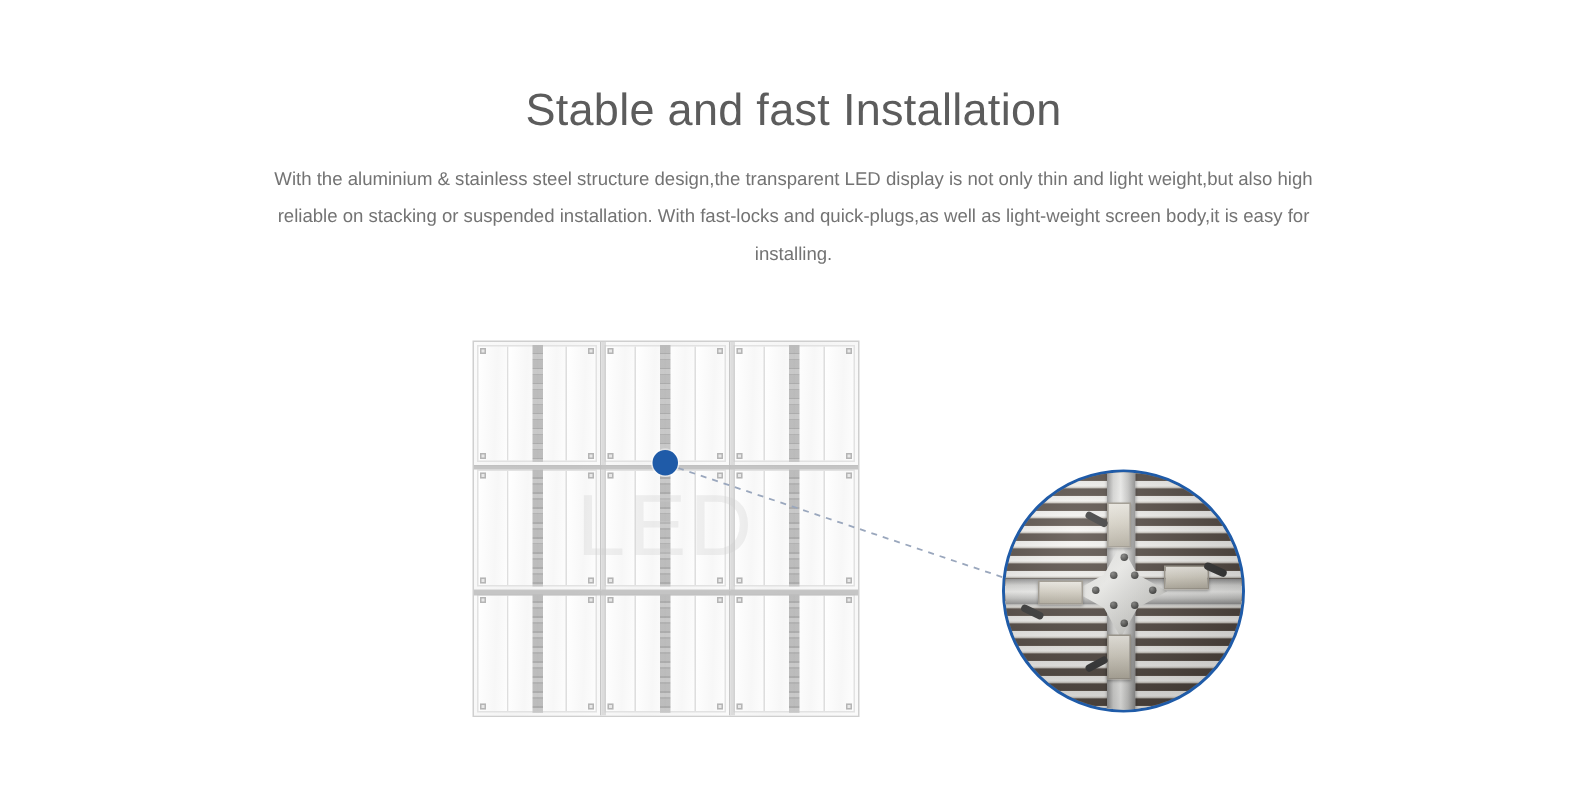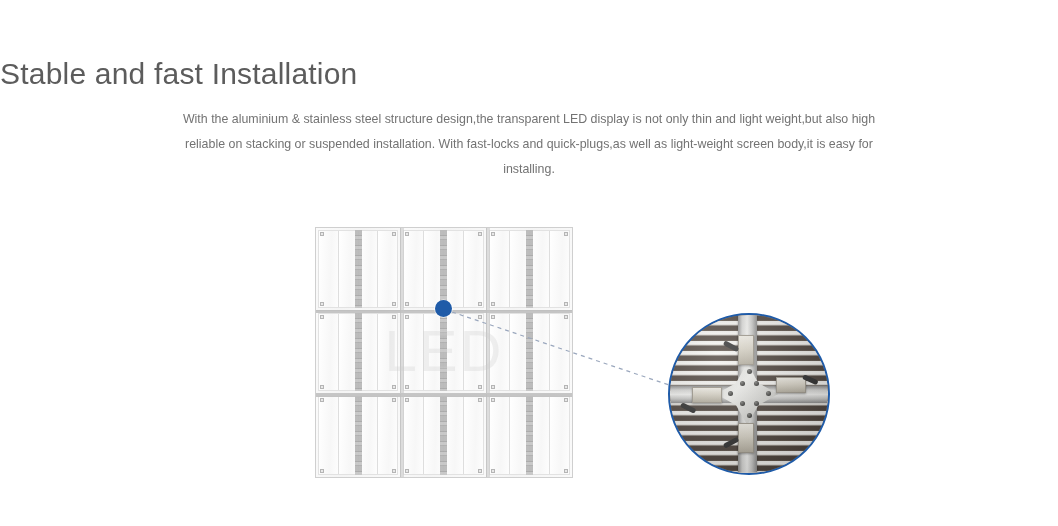--- a/index.html
+++ b/index.html
@@ -16,21 +16,21 @@
     font-family: "Liberation Sans", sans-serif;
     -webkit-font-smoothing: antialiased;
   }
 
   
   .page-title {
     position: absolute;
     left: 0;
     top: 33px;
     width: 1058px;
-    text-align: left;
+    text-align: center;
     font-size: 30px;
     font-weight: 400;
     color: #5c5c5c;
     letter-spacing: 0.2px;
     line-height: 42px;
   }
 
   
   .description {
     position: absolute;

